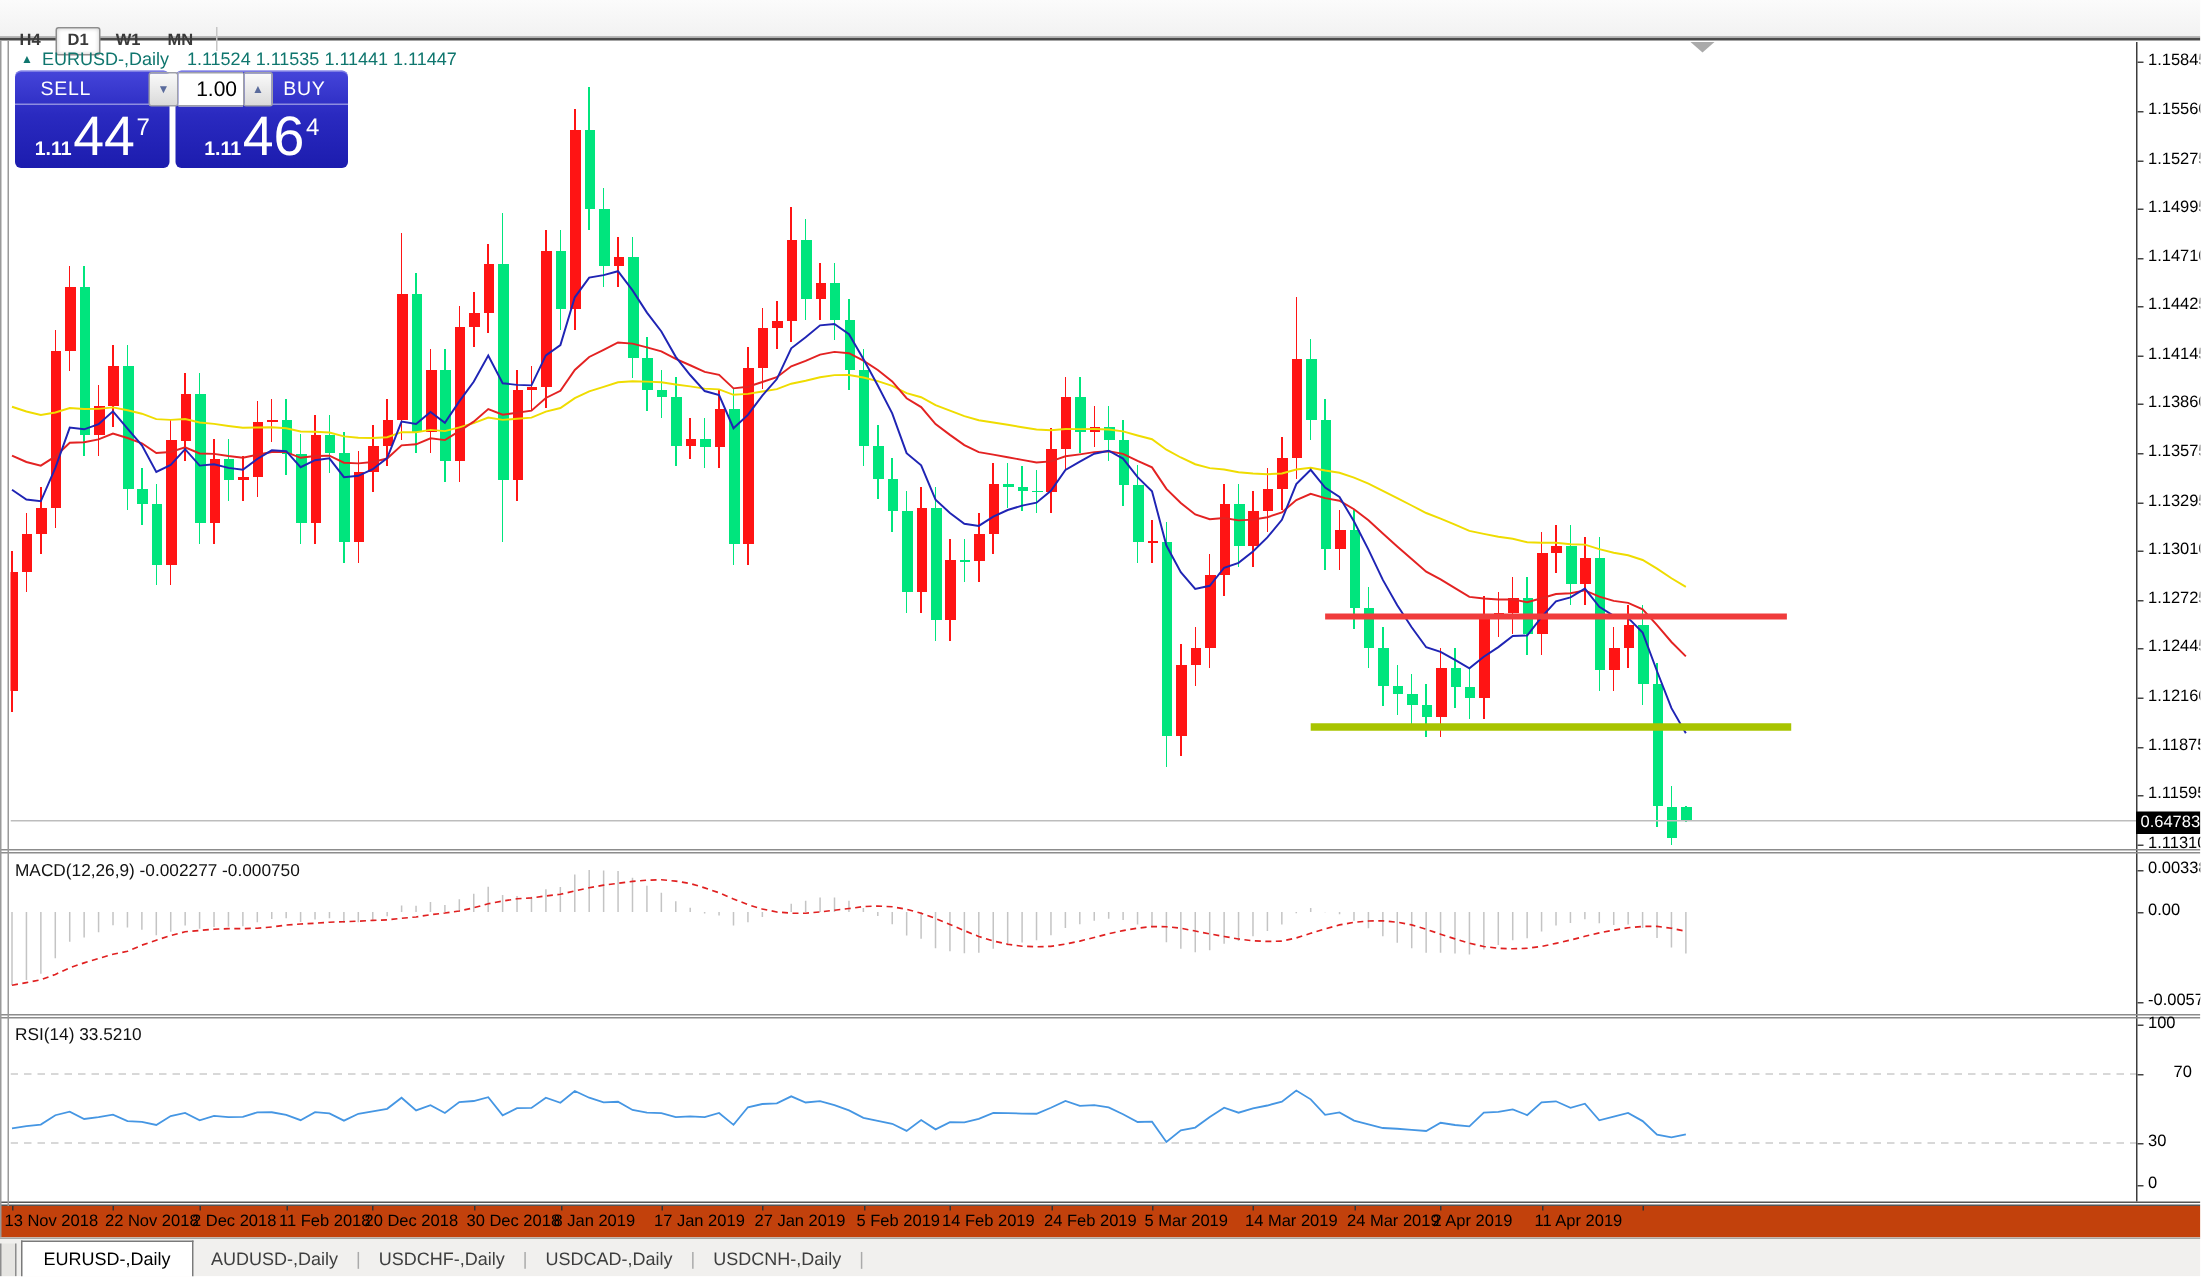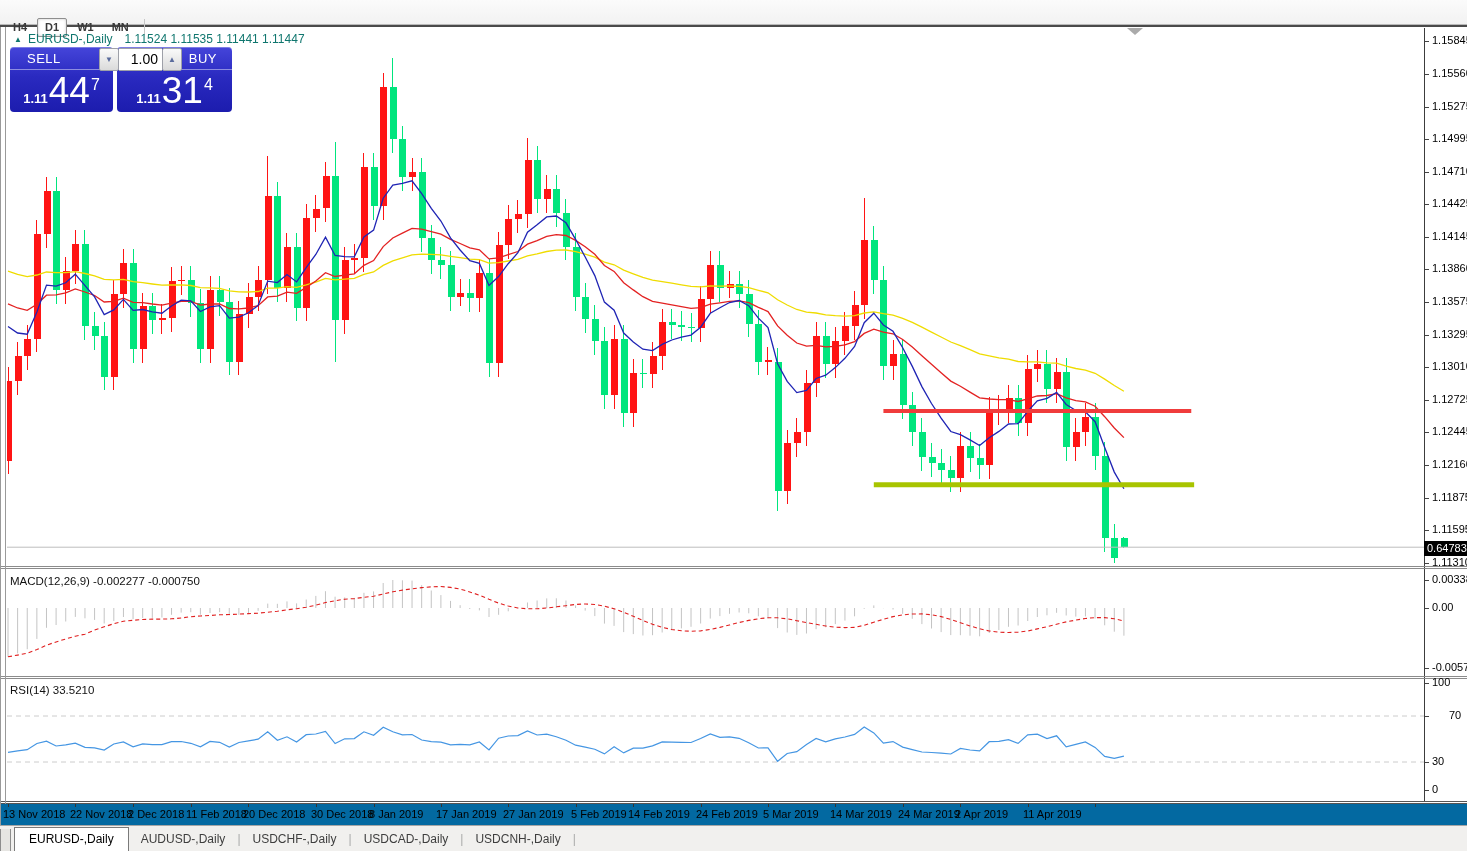--- a/index.html
+++ b/index.html
@@ -61,21 +61,21 @@
 
   
   .sep-line { position:absolute; left:0; width:1467px; height:1px; background:#8c8c8c; z-index:4; }
   .sep-dark { background:#555; }
 
   
   #shift-marker { position:absolute; left:1127px; top:28px; width:0; height:0; z-index:4;
     border-left:8px solid transparent; border-right:8px solid transparent; border-top:7px solid #aaa; }
 
   
-  #date-axis { position:absolute; left:0; top:804px; width:1467px; height:21px; background:#0369a1; z-index:4; }
+  #date-axis { position:absolute; left:0; top:804px; width:1467px; height:21px; background:#c2410c; z-index:4; }
   .date-lab { position:absolute; top:4px; font-size:11px; color:#000; white-space:nowrap; }
   .date-tick { position:absolute; top:0; width:1px; height:3px; background:#333; }
 
   
   #tabbar { position:absolute; left:0; top:825px; width:1467px; height:26px; background:#f1f0ee;
     border-top:1px solid #a6a6a6; display:flex; align-items:flex-end; z-index:6; }
   #tab-scroller { width:11px; height:22px; background:#e6e5e2; border-left:1px solid #8d8d8d;
     border-right:1px solid #8d8d8d; margin:0 3px 0 0; }
   .tab { font-size:12px; color:#3e3e3e; padding:4px 12px 5px 12px; cursor:default; white-space:nowrap; }
   .tab.active { background:#fff; border:1px solid #7a7a7a; border-bottom:none; color:#000;
@@ -103,21 +103,21 @@
       <div class="pricerow">
         <span class="pfx">1.11</span>
           <span class="big">44</span>
           <span class="sup">7</span>
       </div>
     </div>
     <div class="half" id="half-buy">
       <div class="lblrow">BUY</div>
       <div class="pricerow">
         <span class="pfx">1.11</span>
-          <span class="big">31</span>
+          <span class="big">46</span>
           <span class="sup">4</span>
       </div>
     </div>
     <div id="vol-spinner">
       <div class="spin-btn">▼</div>
       <div id="vol-field">1.00</div>
       <div class="spin-btn">▲</div>
     </div>
   </div>
 

